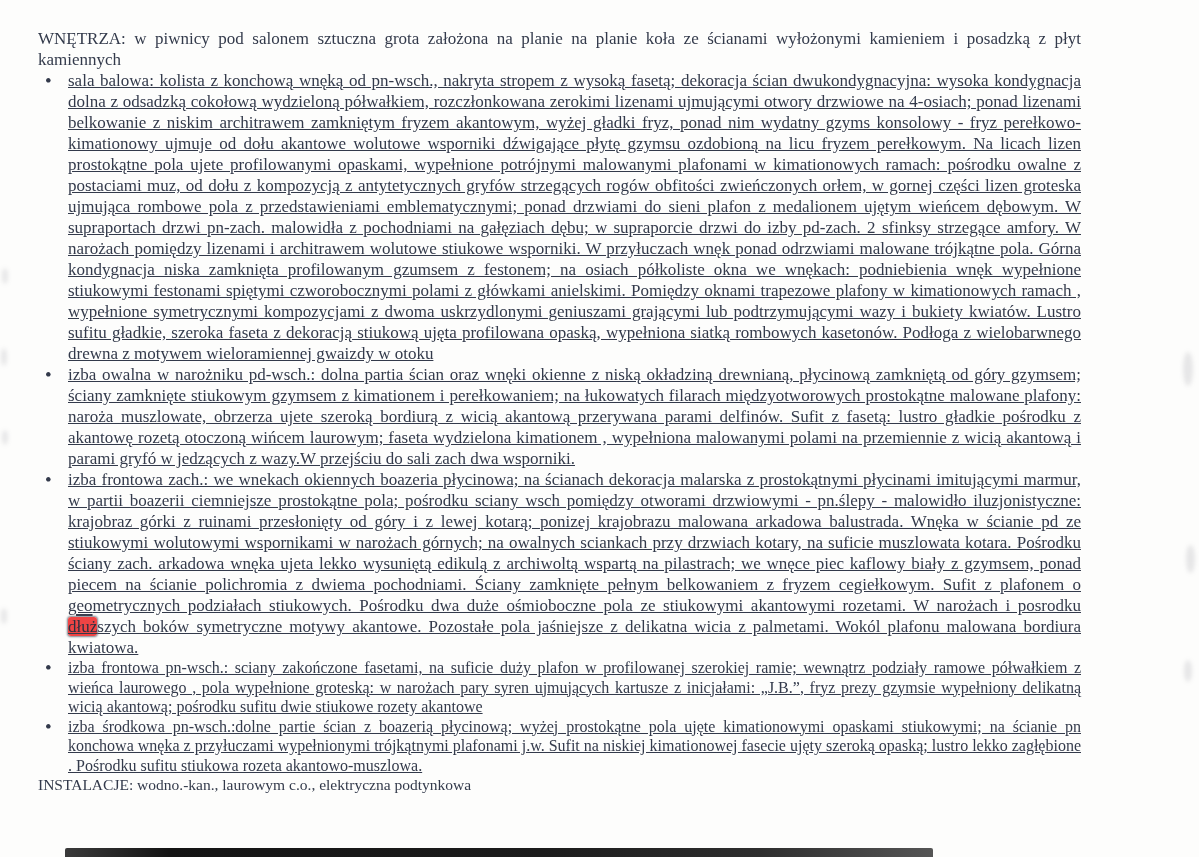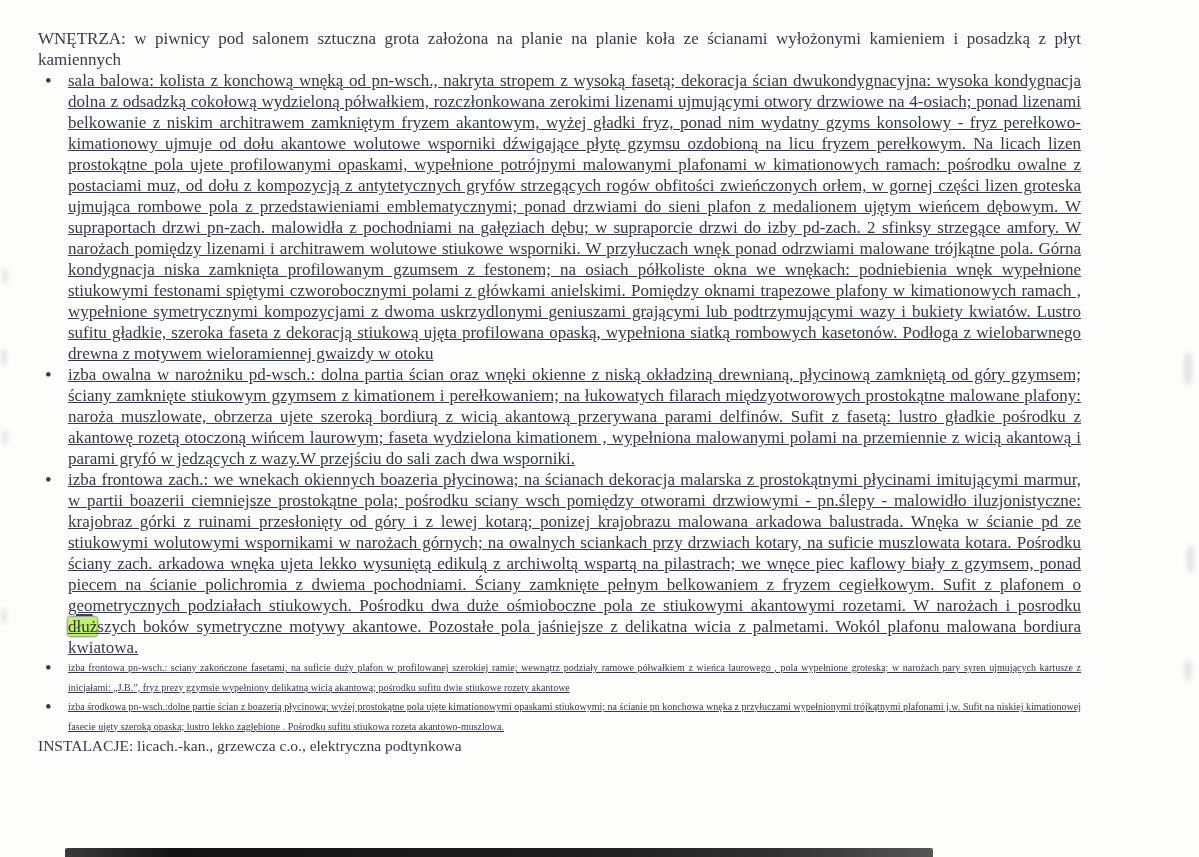--- a/index.html
+++ b/index.html
@@ -40,40 +40,40 @@
   .bullets li::before {
     content: "\2022";
     position: absolute;
     left: 7px;
     top: 0;
     font-size: 19px;
   }
   
   .bullets li:nth-child(4),
   .bullets li:nth-child(5) {
-    font-size: 10px;
+    font-size: 16px;
     line-height: 19.5px;
   }
   .footer-line {
     margin: 0;
     font-size: 15.5px;
     line-height: 19.5px;
     text-align: left;
   }
   
   .mark-underline {
     text-decoration: underline;
     text-decoration-thickness: 1.5px;
     text-decoration-color: #3a4050;
     text-underline-offset: 3px;
   }
   
   .mark-scribble {
     position: relative;
-    background: #bef264;
+    background: #ef4444;
     color: #2a3040;
     border-radius: 3px;
     box-shadow: 0 0 2px 1px rgba(60,66,82,0.65);
   }
   
   .bottom-strip {
     position: absolute;
     left: 65px;
     width: 868px;
     bottom: 0;
@@ -102,21 +102,21 @@
 <div class="canvas">
   <div class="content">
     <p class="para">WNĘTRZA: w piwnicy pod salonem sztuczna grota założona na planie  na planie koła ze ścianami wyłożonymi kamieniem i posadzką z płyt kamiennych</p>
     <ul class="bullets">
         <li><span>sala balowa: kolista  z konchową wnęką od pn-wsch., nakryta stropem z wysoką fasetą; dekoracja ścian dwukondygnacyjna: wysoka kondygnacja dolna z odsadzką cokołową wydzieloną półwałkiem, rozczłonkowana zerokimi lizenami  ujmującymi otwory  drzwiowe na 4-osiach; ponad lizenami belkowanie z niskim architrawem zamkniętym  fryzem akantowym, wyżej gładki fryz, ponad nim wydatny gzyms konsolowy - fryz perełkowo-kimationowy ujmuje od dołu akantowe wolutowe wsporniki dźwigające płytę gzymsu ozdobioną na licu fryzem perełkowym. Na licach lizen prostokątne pola ujete profilowanymi opaskami, wypełnione potrójnymi malowanymi plafonami w kimationowych ramach: pośrodku owalne z postaciami muz, od dołu z kompozycją z antytetycznych gryfów  strzegących rogów obfitości zwieńczonych orłem, w gornej części lizen groteska ujmująca rombowe pola z przedstawieniami emblematycznymi; ponad drzwiami do sieni plafon z medalionem ujętym wieńcem dębowym. W supraportach drzwi pn-zach. malowidła z pochodniami  na gałęziach dębu; w supraporcie drzwi do izby pd-zach. 2 sfinksy strzegące amfory. W narożach pomiędzy lizenami i architrawem wolutowe stiukowe wsporniki. W przyłuczach wnęk ponad odrzwiami malowane trójkątne pola. Górna  kondygnacja niska zamknięta  profilowanym gzumsem z festonem; na osiach  półkoliste okna we wnękach: podniebienia wnęk wypełnione stiukowymi  festonami  spiętymi czworobocznymi polami z główkami anielskimi. Pomiędzy oknami trapezowe plafony w kimationowych ramach , wypełnione   symetrycznymi kompozycjami z dwoma uskrzydlonymi geniuszami grającymi lub podtrzymującymi wazy i bukiety kwiatów. Lustro sufitu gładkie, szeroka faseta z dekoracją stiukową ujęta profilowana opaską, wypełniona siatką rombowych kasetonów. Podłoga z wielobarwnego drewna z motywem wieloramiennej gwaizdy w otoku</span></li>
         <li><span>izba owalna w narożniku pd-wsch.: dolna partia ścian oraz wnęki okienne  z niską okładziną drewnianą, płycinową zamkniętą od góry gzymsem; ściany zamknięte stiukowym gzymsem z kimationem i perełkowaniem; na łukowatych filarach międzyotworowych prostokątne malowane plafony: naroża muszlowate, obrzerza ujete szeroką bordiurą  z wicią akantową przerywana parami delfinów. Sufit z fasetą: lustro gładkie pośrodku z akantowę rozetą otoczoną wińcem laurowym; faseta wydzielona kimationem , wypełniona malowanymi polami na przemiennie z wicią akantową i parami gryfó w jedzących z wazy.W przejściu do sali zach dwa wsporniki.</span></li>
         <li><span>izba frontowa zach.: we wnekach okiennych boazeria płycinowa; na ścianach dekoracja malarska z prostokątnymi płycinami imitującymi marmur, w partii boazerii ciemniejsze prostokątne pola; pośrodku sciany wsch pomiędzy otworami drzwiowymi - pn.ślepy -  malowidło iluzjonistyczne: krajobraz górki z ruinami przesłonięty od góry i z lewej kotarą; ponizej krajobrazu malowana arkadowa balustrada. Wnęka w ścianie pd  ze stiukowymi wolutowymi wspornikami w narożach górnych;  na owalnych sciankach przy drzwiach kotary, na suficie  muszlowata kotara. Pośrodku ściany zach.  arkadowa wnęka ujeta lekko wysuniętą  edikulą z archiwoltą wspartą  na  pilastrach; we wnęce piec kaflowy biały z gzymsem, ponad piecem na ścianie polichromia z dwiema pochodniami. Ściany zamknięte pełnym belkowaniem z fryzem cegiełkowym. Sufit z plafonem o </span><span class="mark-underline">geo</span><span>metrycznych podziałach stiukowych. Pośrodku dwa duże ośmioboczne pola ze stiukowymi akantowymi rozetami. W narożach i posrodku </span><span class="mark-scribble">dłuż</span><span>szych boków symetryczne motywy akantowe. Pozostałe pola jaśniejsze z delikatna wicia z palmetami. Wokól plafonu malowana bordiura kwiatowa.</span></li>
         <li><span>izba frontowa pn-wsch.: sciany zakończone fasetami,  na suficie duży plafon w profilowanej szerokiej ramie; wewnątrz podziały ramowe półwałkiem z wieńca laurowego , pola wypełnione groteską: w narożach pary syren  ujmujących kartusze z inicjałami: „J.B.”, fryz prezy gzymsie wypełniony delikatną wicią akantową; pośrodku sufitu dwie stiukowe rozety akantowe</span></li>
         <li><span>izba środkowa pn-wsch.:dolne partie ścian z boazerią płycinową; wyżej prostokątne pola ujęte kimationowymi opaskami stiukowymi; na ścianie pn konchowa wnęka z przyłuczami wypełnionymi trójkątnymi plafonami j.w.  Sufit na niskiej kimationowej fasecie ujęty szeroką opaską; lustro lekko zagłębione . Pośrodku sufitu stiukowa rozeta akantowo-muszlowa.</span></li>
       </ul>
-    <p class="footer-line">INSTALACJE: licach.-kan., grzewcza c.o., elektryczna podtynkowa</p>
+    <p class="footer-line">INSTALACJE: wodno.-kan., laurowym c.o., elektryczna podtynkowa</p>
   </div>
 
   <div class="bottom-strip"></div>
   <div class="smudge s1"></div>
   <div class="smudge s2"></div>
   <div class="smudge s3"></div>
   <div class="smudge s4"></div>
   <div class="smudge s5"></div>
   <div class="smudge s6"></div>
   <div class="smudge s7"></div>

